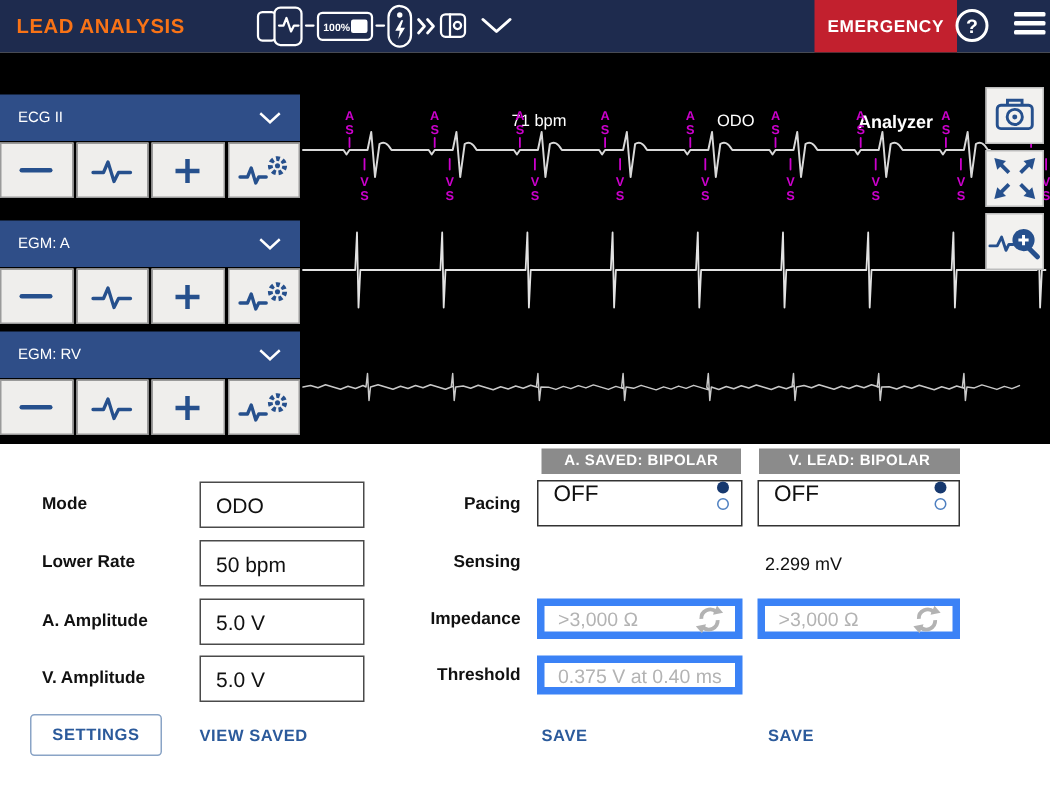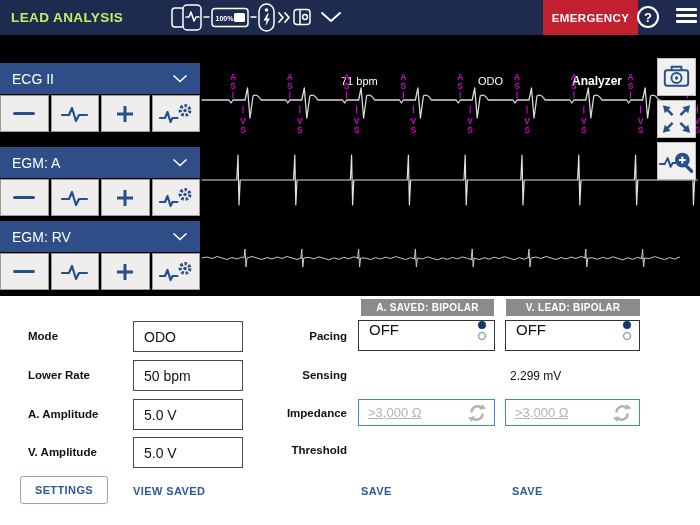--- a/index.html
+++ b/index.html
@@ -3,39 +3,39 @@
 <meta charset="utf-8">
 <style>
   html,body{margin:0;padding:0;background:#fff;}
   *{box-sizing:border-box;}
   #app{position:relative;width:700px;height:525px;overflow:hidden;
        font-family:"Liberation Sans",sans-serif;background:#fff;}
 
   
   .topbar{position:absolute;left:0;top:0;width:700px;height:35px;background:#1e2b4e;}
   .title{position:absolute;left:11px;top:0;height:35px;line-height:35px;
-         color:#bef264;font-size:13.5px;font-weight:bold;letter-spacing:.4px;}
+         color:#f97316;font-size:13.5px;font-weight:bold;letter-spacing:.4px;}
   .topicons{position:absolute;left:170px;top:2px;width:190px;height:31px;}
   .emergency{position:absolute;left:543px;top:0;width:95px;height:35px;background:#c2202e;
              color:#fff;font-size:11.5px;font-weight:bold;letter-spacing:.4px;
              display:flex;align-items:center;justify-content:center;cursor:pointer;}
   .help{position:absolute;left:637px;top:6px;width:22px;height:22px;border:2px solid #fff;
         border-radius:50%;color:#fff;font-size:13px;font-weight:bold;
         display:flex;align-items:center;justify-content:center;cursor:pointer;}
   .menu{position:absolute;left:676px;top:8px;width:21px;height:19px;cursor:pointer;}
   .menu div{height:2.6px;background:#fff;margin-bottom:3.6px;border-radius:1px;}
 
   
   .scope{position:absolute;left:0;top:35px;width:700px;height:261px;background:#000;}
   .statustext{position:absolute;color:#fff;font-size:11px;}
 
   
   .panel{position:absolute;left:0;width:200px;}
   .panel-head{height:31px;background:#2f4e88;color:#fff;display:flex;align-items:center;
-              padding:0 12px;font-size:14px;cursor:pointer;}
+              padding:0 12px;font-size:10px;cursor:pointer;}
   .panel-head svg{margin-left:auto;}
   .panel-btns{display:grid;grid-template-columns:repeat(4,1fr);gap:2px;margin-top:1px;}
   .pbtn{height:37px;background:#efeeec;border:1px solid #9a9a9a;display:flex;
         align-items:center;justify-content:center;cursor:pointer;}
   .minusbar{width:22px;height:3.6px;background:#26508d;border-radius:2px;}
 
   
   .tool{position:absolute;left:657px;width:39px;height:38px;background:#f2f1ef;
         border:1px solid #bdbdbd;display:flex;align-items:center;justify-content:center;cursor:pointer;}
 
@@ -45,22 +45,22 @@
   .inbox{position:absolute;left:133px;width:110px;height:31px;border:1.5px solid #4a4a4a;
          background:#fff;font-size:14px;color:#111;display:flex;align-items:center;
          padding-left:10px;cursor:pointer;}
   .colhdr{position:absolute;height:17px;background:#8b8b8b;color:#fff;font-size:10px;
           font-weight:bold;letter-spacing:.3px;display:flex;align-items:center;justify-content:center;}
   .offbox{position:absolute;height:31px;border:1.5px solid #333;background:#fff;display:flex;
           align-items:flex-start;padding:0 8px 0 10px;font-size:15px;color:#111;cursor:pointer;}
   .radios{margin-left:auto;display:flex;flex-direction:column;align-items:center;gap:3px;}
   .rdot{width:8px;height:8px;border-radius:50%;background:#16386e;}
   .rring{width:8px;height:8px;border-radius:50%;border:1.5px solid #4d7fc0;background:#fff;}
-  .graybox{position:absolute;border:1px solid #3b82f6;background:#fff;color:#b3b3b3;
-           font-size:13px;display:flex;align-items:center;padding:0 7px 0 9px;text-decoration:underline;}
+  .graybox{position:absolute;border:5px solid #3b82f6;background:#fff;color:#b3b3b3;
+           font-size:13px;display:flex;align-items:center;padding:0 7px 0 9px;}
   .graybox .ric{margin-left:auto;cursor:pointer;}
   .val{position:absolute;font-size:12px;color:#111;}
   .linkbtn{position:absolute;color:#2b5a9b;font-size:11px;font-weight:bold;
            letter-spacing:.4px;cursor:pointer;}
   .settingsbtn{position:absolute;left:20px;top:476px;width:88px;height:28px;border:1px solid #8aa4c6;
                border-radius:3px;background:#fff;color:#2b5a9b;font-size:11px;font-weight:bold;
                letter-spacing:.4px;display:flex;align-items:center;justify-content:center;cursor:pointer;}
 </style>
 </head>
 <body>
@@ -329,20 +329,23 @@
   </div>
   <div class="graybox" style="left:358px;top:399px;width:137px;height:27px;">
     <span>&gt;3,000 Ω</span>
     <svg class="ric" width="20" height="20" viewBox="0 0 22 22">
       <path d="M5,10.5 A6.5,6.5 0 0 1 16,5.5" stroke="#b3b3b3" stroke-width="2.8" fill="none"></path>
       <polygon points="16.5,1 21,6 13.5,7.5" fill="#b3b3b3"></polygon>
       <path d="M17,11.5 A6.5,6.5 0 0 1 6,16.5" stroke="#b3b3b3" stroke-width="2.8" fill="none"></path>
       <polygon points="5.5,21 1,16 8.5,14.5" fill="#b3b3b3"></polygon>
       </svg>
   </div>
+  <div class="graybox" style="left:358px;top:437px;width:137px;height:26px;">
+    <span>0.375 V at 0.40 ms</span>
+  </div>
   <div class="linkbtn" style="left:361px;top:485px;">SAVE</div>
 
   <div class="colhdr" style="left:506px;top:299px;width:134px;">V. LEAD: BIPOLAR</div>
   <div class="offbox" style="left:505px;top:320px;width:135px;">
     <span>OFF</span>
     <span class="radios">
         <span class="rdot"></span>
         <span class="rring"></span>
       </span>
   </div>

